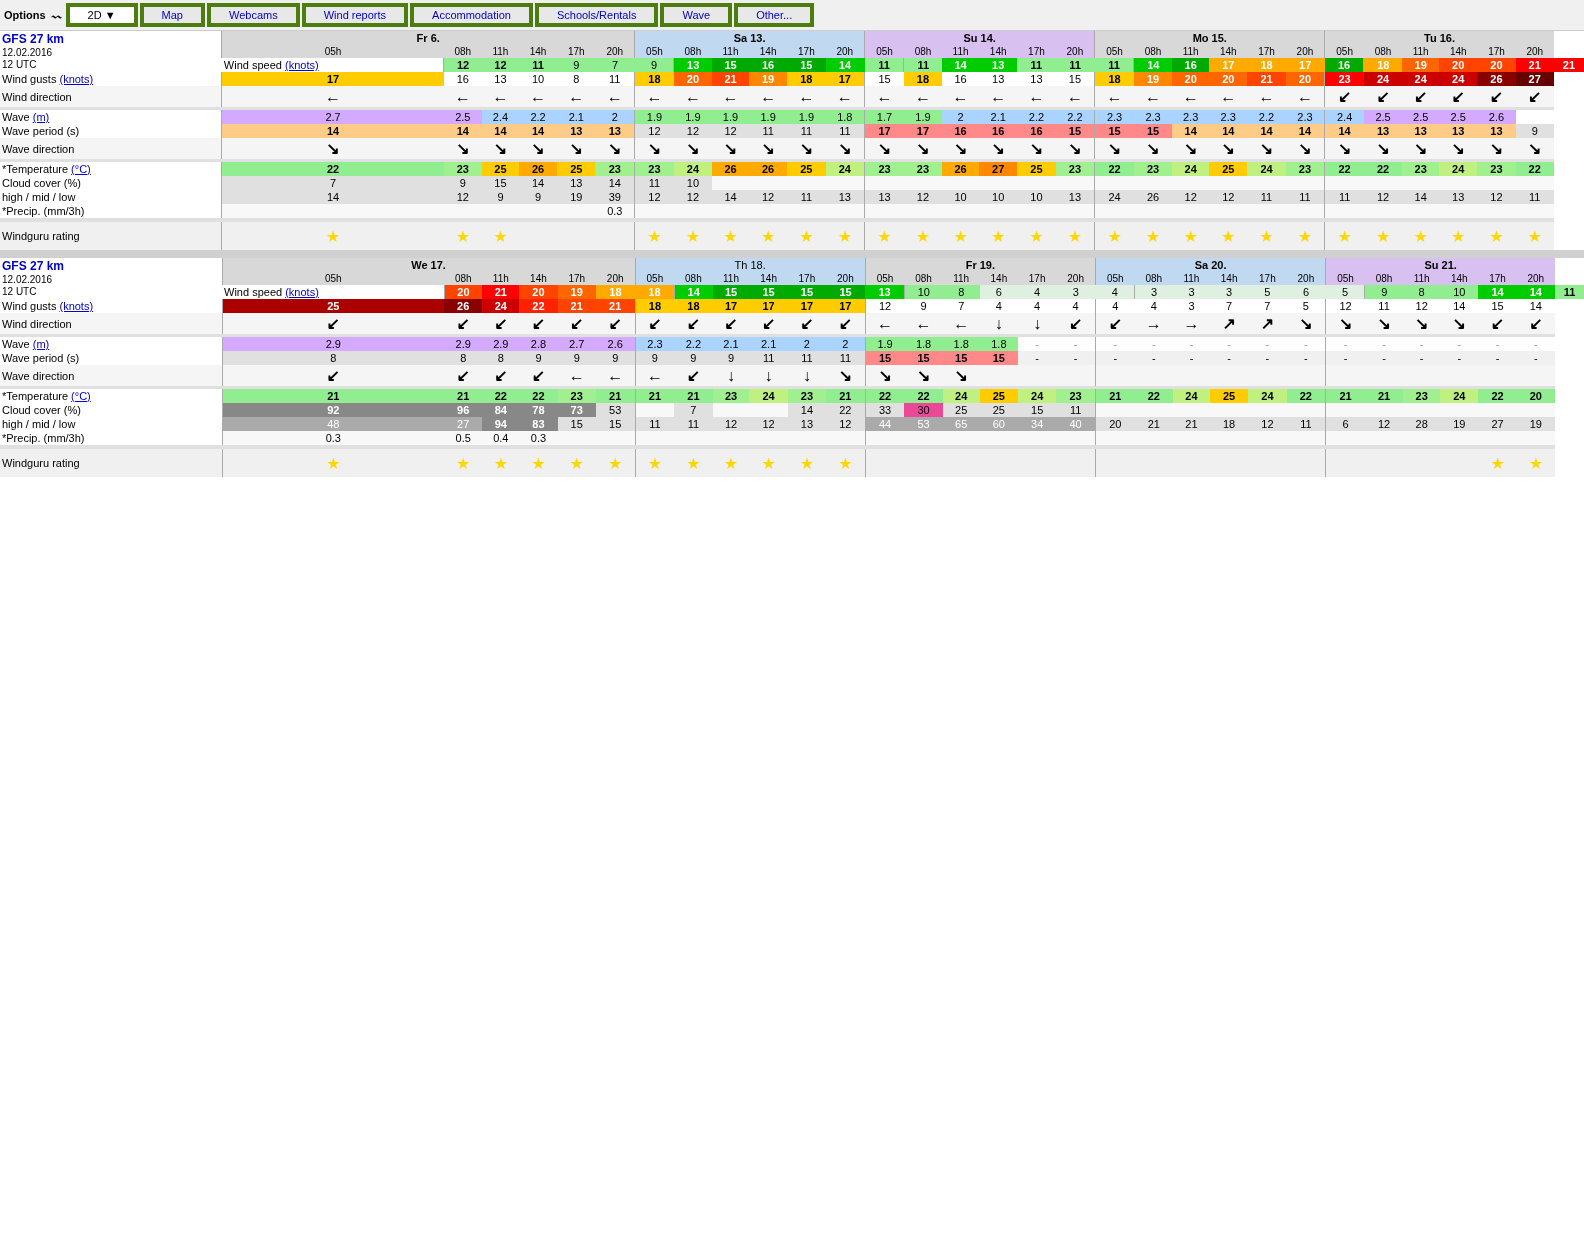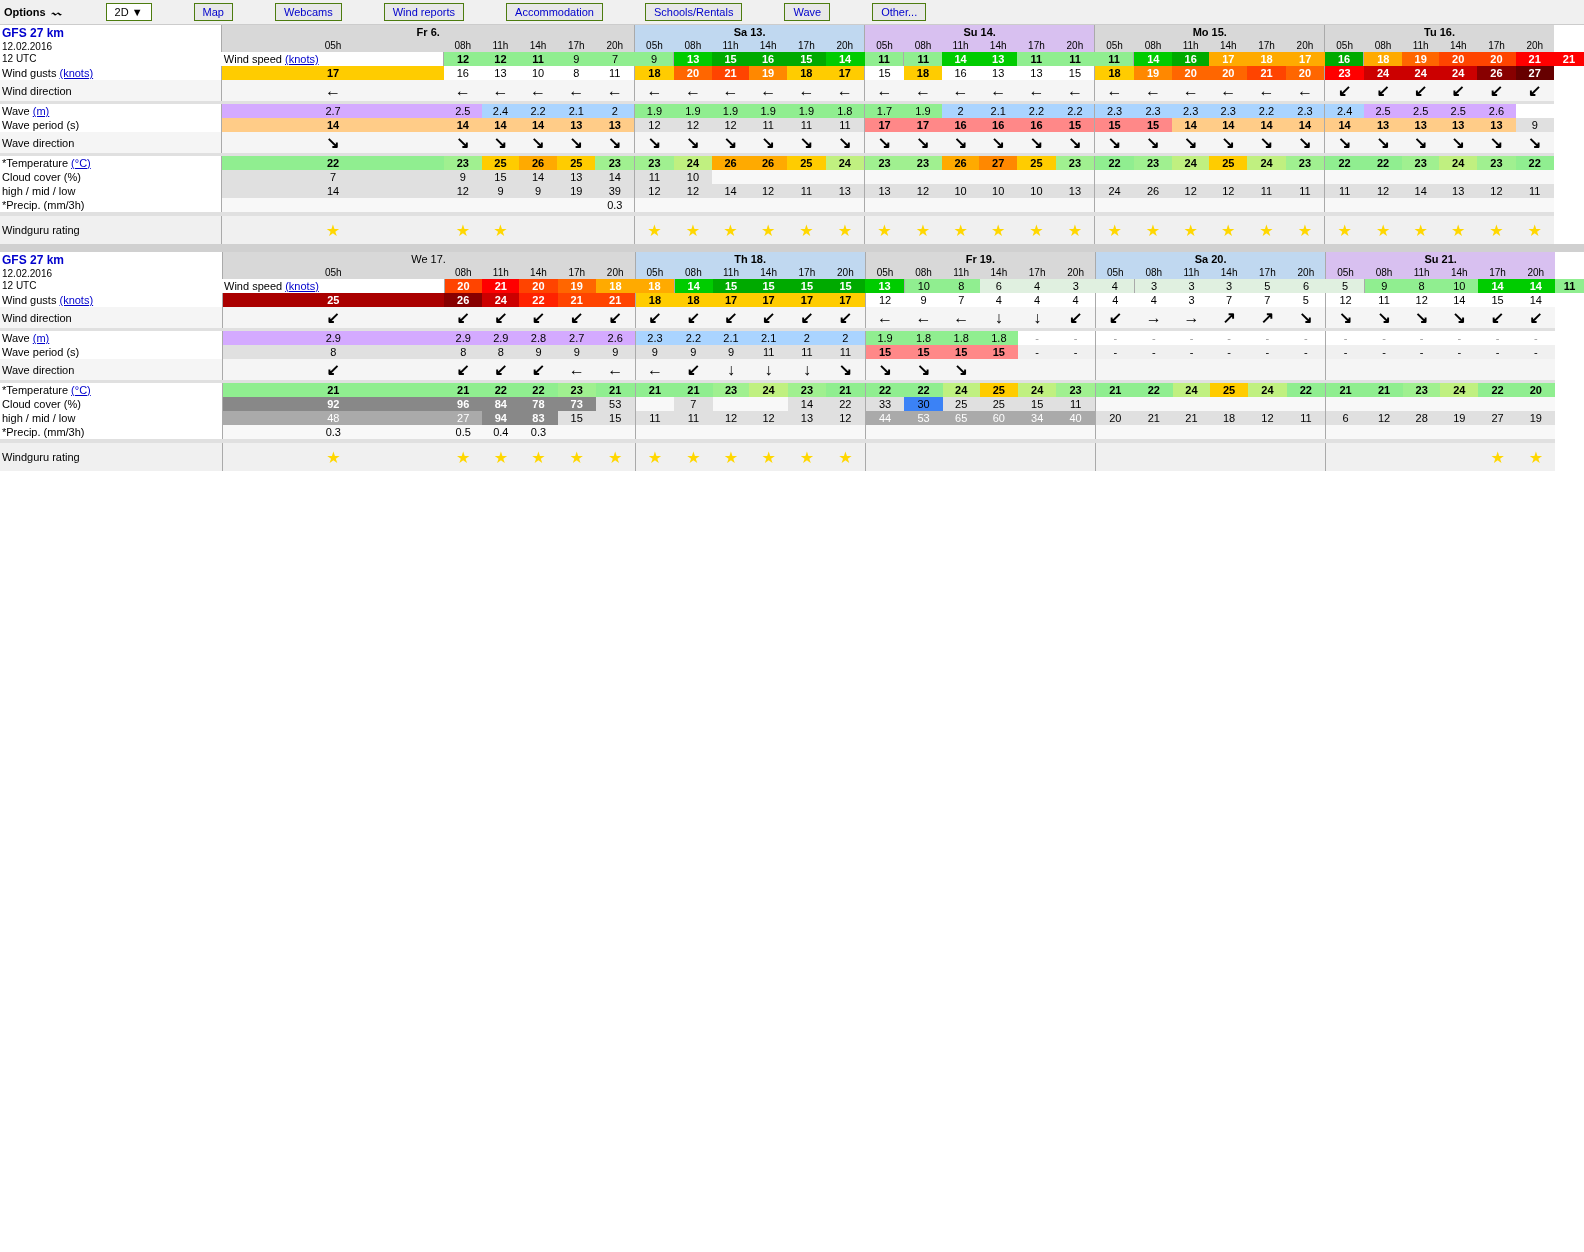--- a/index.html
+++ b/index.html
@@ -21,27 +21,26 @@
     .nav-bar {
       display: flex;
       align-items: center;
       padding: 3px 4px;
       gap: 2px;
       border-bottom: 1px solid #ccc;
       background: #f0f0f0;
     }
     
     .nav-item {
-      padding: 2px 8px;
-      border: 1px solid #4d7c0f;
+      padding: 2px 18px;
+      border: 4px solid #4d7c0f;
       background: #e8e8e8;
       cursor: pointer;
       font-size: 11px;
       white-space: nowrap;
-      margin-left: 40px;
     }
     
     .nav-item.active { background: #fff; }
     .nav-item.blue { color: #0000cc; }
     
     .forecast-label { font-size: 11px; font-weight: bold; margin-right: 4px; }
     .wave-icon { font-size: 10px; margin-right: 2px; }
     
     table.forecast-table {
       border-collapse: collapse;
@@ -562,22 +561,22 @@
         </tr>
       </tbody>
   </table>
 
   <div class="section-divider"></div>
 
   <table class="forecast-table" id="table2">
     <tbody id="tbody2">
     <tr>
           <td class="row-label" rowspan="3" style="vertical-align: top;"><span style="color:#0000cc;font-weight:bold;font-size:12px;">GFS 27 km</span><br><span style="font-size:10px;">12.02.2016<br>12 UTC</span></td>
-          <td colspan="6" class="day-we" style="font-weight: normal; border-left: 1px solid rgb(170, 170, 170);">We 17.</td>
-          <td colspan="6" class="day-th" style="font-weight: bold; border-left: 1px solid rgb(170, 170, 170);">Th 18.</td>
+          <td colspan="6" class="day-we" style="font-weight: bold; border-left: 1px solid rgb(170, 170, 170);">We 17.</td>
+          <td colspan="6" class="day-th" style="font-weight: normal; border-left: 1px solid rgb(170, 170, 170);">Th 18.</td>
           <td colspan="6" class="day-fr" style="font-weight: bold; border-left: 1px solid rgb(170, 170, 170);">Fr 19.</td>
           <td colspan="6" class="day-sa" style="font-weight: bold; border-left: 1px solid rgb(170, 170, 170);">Sa 20.</td>
           <td colspan="6" class="day-su" style="font-weight: bold; border-left: 1px solid rgb(170, 170, 170);">Su 21.</td>
         </tr>
         <tr class="time-row">
           <td class="day-we" style="font-size: 10px; border-left: 1px solid rgb(170, 170, 170);">05h</td>
           <td class="day-we" style="font-size: 10px;">08h</td>
           <td class="day-we" style="font-size: 10px;">11h</td>
           <td class="day-we" style="font-size: 10px;">14h</td>
           <td class="day-we" style="font-size: 10px;">17h</td>
@@ -852,21 +851,21 @@
           <td style="background: rgb(136, 136, 136); color: rgb(255, 255, 255); font-weight: bold;">78</td>
           <td style="background: rgb(136, 136, 136); color: rgb(255, 255, 255); font-weight: bold;">73</td>
           <td style="background: rgb(224, 224, 224);">53</td>
           <td style="background: rgb(248, 248, 248); border-left: 1px solid rgb(170, 170, 170);"></td>
           <td style="background: rgb(224, 224, 224);">7</td>
           <td style="background: rgb(248, 248, 248);"></td>
           <td style="background: rgb(248, 248, 248);"></td>
           <td style="background: rgb(224, 224, 224);">14</td>
           <td style="background: rgb(224, 224, 224);">22</td>
           <td style="background: rgb(224, 224, 224); border-left: 1px solid rgb(170, 170, 170);">33</td>
-          <td style="background: #3b82f6;">30</td>
+          <td style="background: #ec4899;">30</td>
           <td style="background: rgb(224, 224, 224);">25</td>
           <td style="background: rgb(224, 224, 224);">25</td>
           <td style="background: rgb(224, 224, 224);">15</td>
           <td style="background: rgb(224, 224, 224);">11</td>
           <td style="background: rgb(248, 248, 248); border-left: 1px solid rgb(170, 170, 170);"></td>
           <td style="background: rgb(248, 248, 248);"></td>
           <td style="background: rgb(248, 248, 248);"></td>
           <td style="background: rgb(248, 248, 248);"></td>
           <td style="background: rgb(248, 248, 248);"></td>
           <td style="background: rgb(248, 248, 248);"></td>

